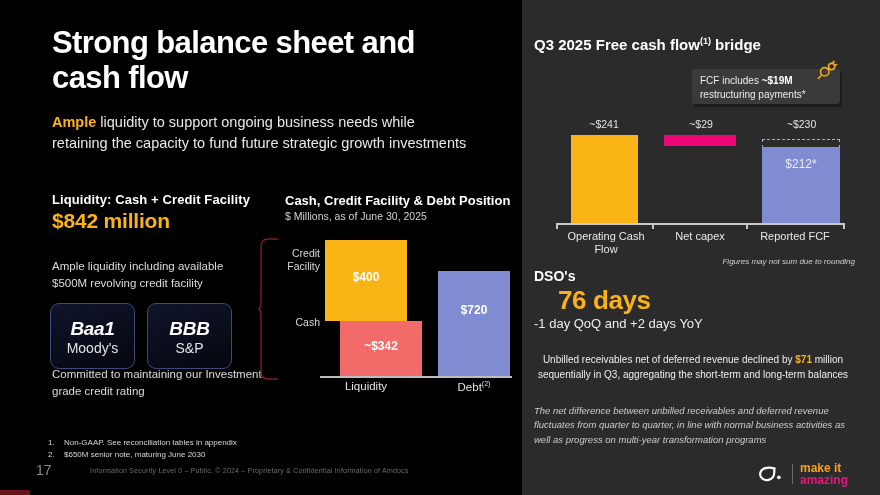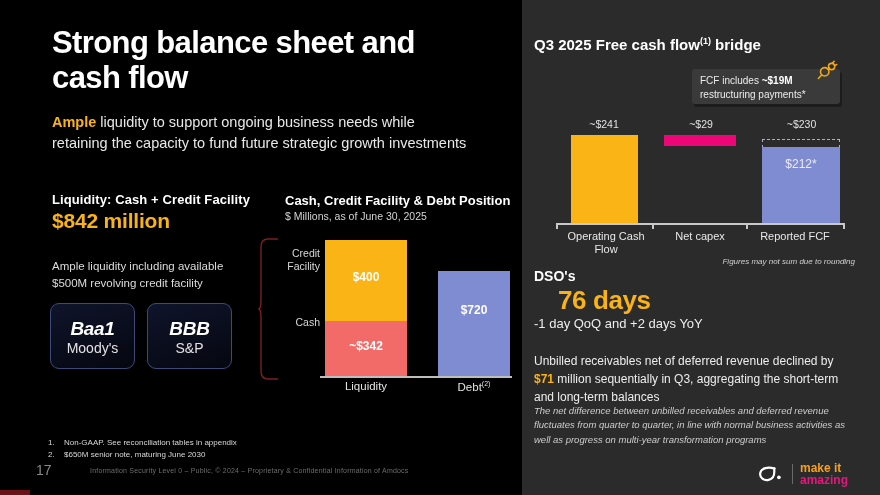--- a/index.html
+++ b/index.html
@@ -110,21 +110,21 @@
     font-size:8px;font-style:italic;color:#d0d0d0;
   }
 
   .dso-h{position:absolute;left:534px;top:268px;font-size:14px;font-weight:700;color:#fff;}
   .dso-v{position:absolute;left:534px;top:285px;font-size:26px;font-weight:700;color:#f9b316;letter-spacing:-.4px;margin-left:24px;}
   .dso-s1{position:absolute;left:534px;top:316px;font-size:13px;color:#ededed;}
   .dso-s2{position:absolute;left:534px;top:332px;font-size:10.5px;color:#cfcfcf;}
 
   .unb{
     position:absolute;left:534px;top:352px;width:318px;
-    font-size:12px;line-height:1.5;color:#ededed;
+    font-size:10px;line-height:1.5;color:#ededed;text-align:center;
   }
   .unb .hl{color:#f9b316;font-weight:700;}
   .netdiff{
     position:absolute;left:534px;top:404px;width:318px;
     font-size:9.5px;line-height:1.5;font-style:italic;color:#cdcdcd;
   }
 
   
   .fn{
     position:absolute;left:48px;top:437px;width:330px;
@@ -164,34 +164,35 @@
     <div class="badge">
       <span class="b1">Baa1</span>
       <span class="b2">Moody's</span>
     </div>
     <div class="badge">
       <span class="b1">BBB</span>
       <span class="b2">S&amp;P</span>
     </div>
   </div>
 
+  <div class="commit">Committed to maintaining our Investment grade credit rating</div>
 
   <div class="ch1-title">Cash, Credit Facility &amp; Debt Position</div>
   <div class="ch1-sub">$ Millions, as of June 30, 2025</div>
 
   <svg class="brace" width="22" height="142">
     <path d="M20 1 H10 Q3 1 3 9 V62 Q3 70 1 71 Q3 72 3 80 V133 Q3 141 10 141 H20" fill="none" stroke="#7a1f22" stroke-width="1.4"></path>
   </svg>
 
   <div class="ch1-cat cf">Credit Facility</div>
   <div class="ch1-cat cash">Cash</div>
 
   <div class="ch1-plot">
 
-    <div class="bar" style="left:0px;width:82px;height:55px;background:#F26B68;">
+    <div class="bar" style="left:15px;width:82px;height:55px;background:#F26B68;">
       <span class="lbl" style="top:18px;">~$342</span>
     </div>
     <div class="bar" style="left:0px;width:82px;height:81px;bottom:55px;background:#FBB416;">
       <span class="lbl" style="top:30px;">$400</span>
     </div>
 
     <div class="bar" style="left:113px;width:72px;height:105px;background:#808CD2;">
       <span class="lbl" style="top:32px;">$720</span>
     </div>
   </div>

